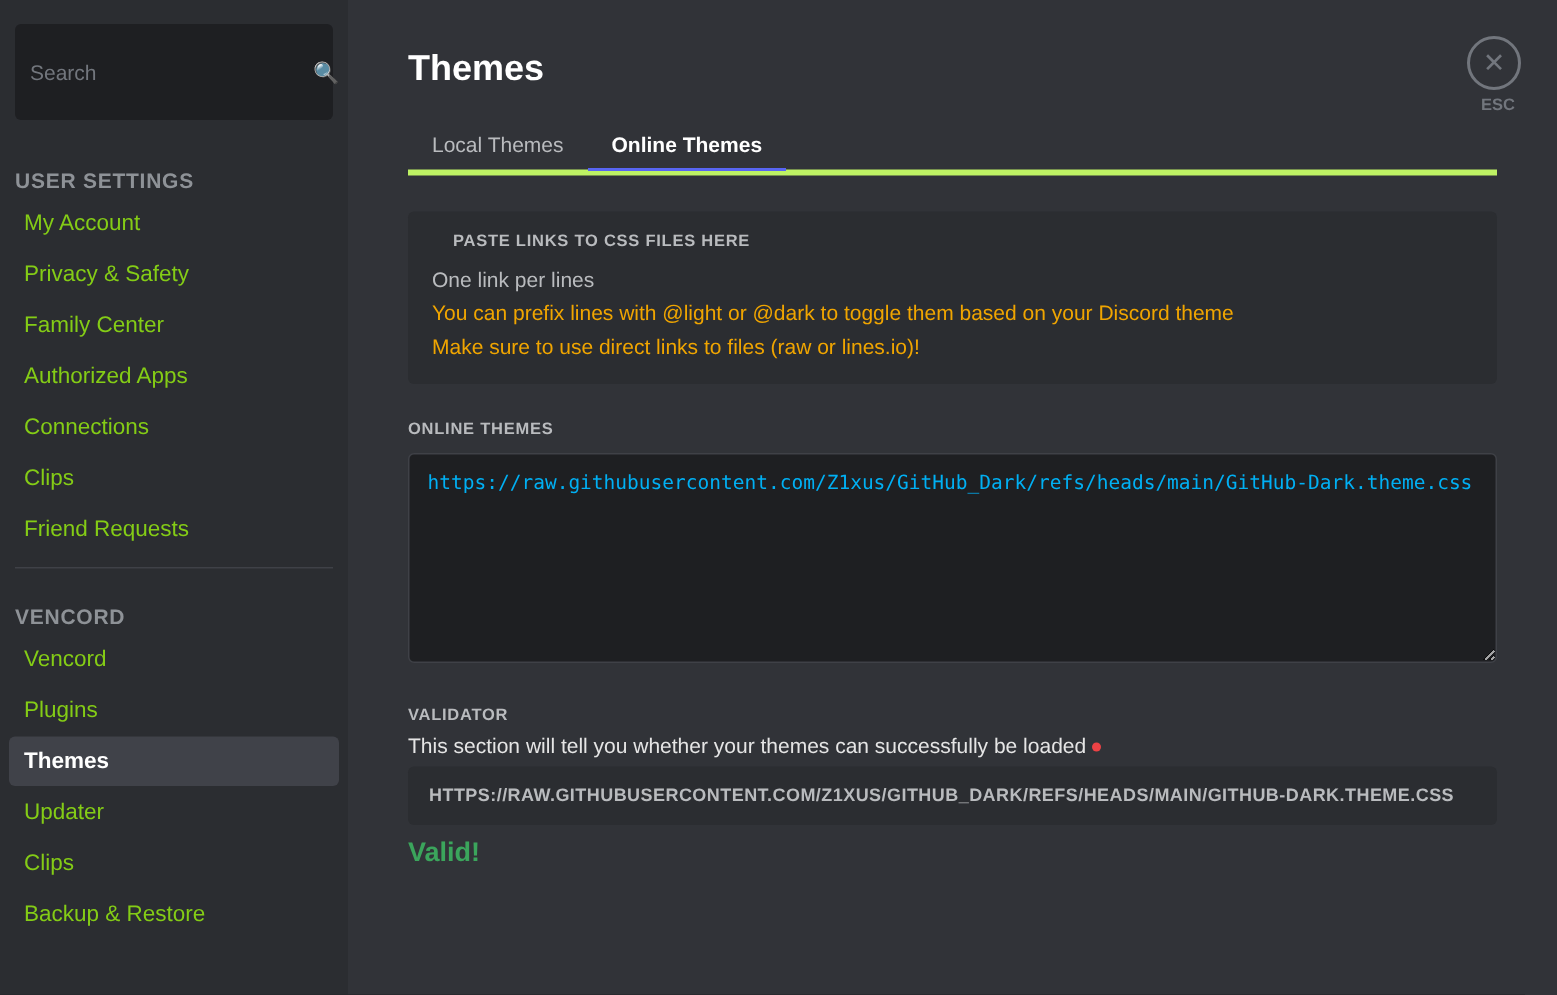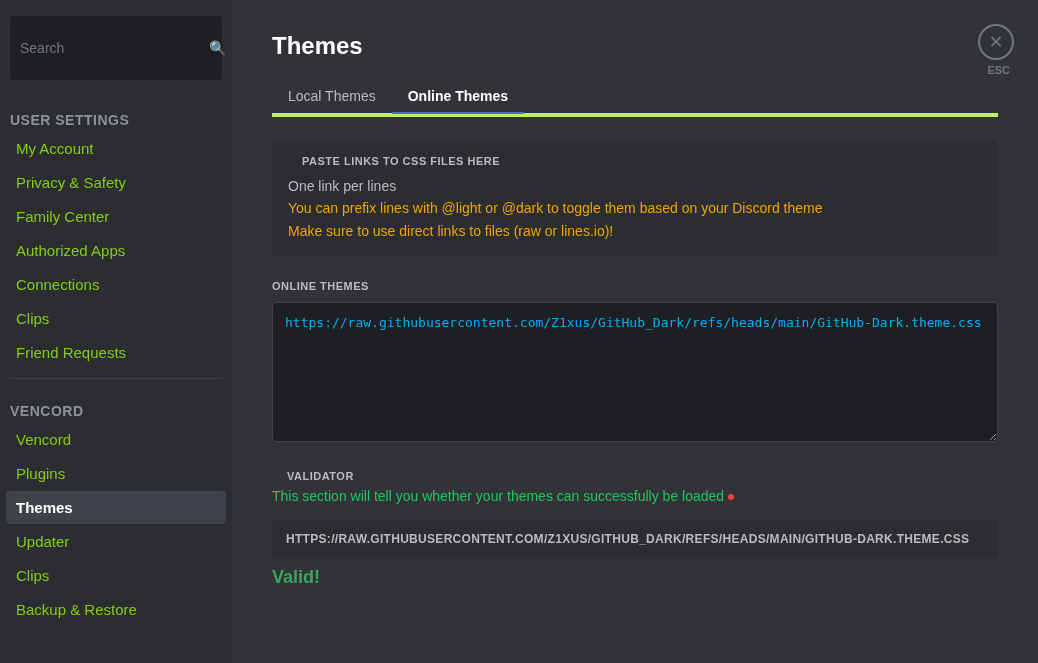--- a/index.html
+++ b/index.html
@@ -182,27 +182,26 @@
       margin-top: 24px;
     }
 
     .validator-title {
       font-size: 11px;
       font-weight: 700;
       color: #b9bbbe;
       text-transform: uppercase;
       letter-spacing: 0.5px;
       margin-bottom: 6px;
-      margin-left: 15px;
     }
 
     .validator-desc {
       font-size: 14px;
-      color: #22c55e;
-      margin-bottom: 16px;
+      color: #e5e5e5;
+      margin-bottom: 6px;
     }
 
     .validator-desc .red-dot {
       display: inline-block;
       width: 6px;
       height: 6px;
       background: #ed4245;
       border-radius: 50%;
       margin-left: 4px;
       vertical-align: middle;

